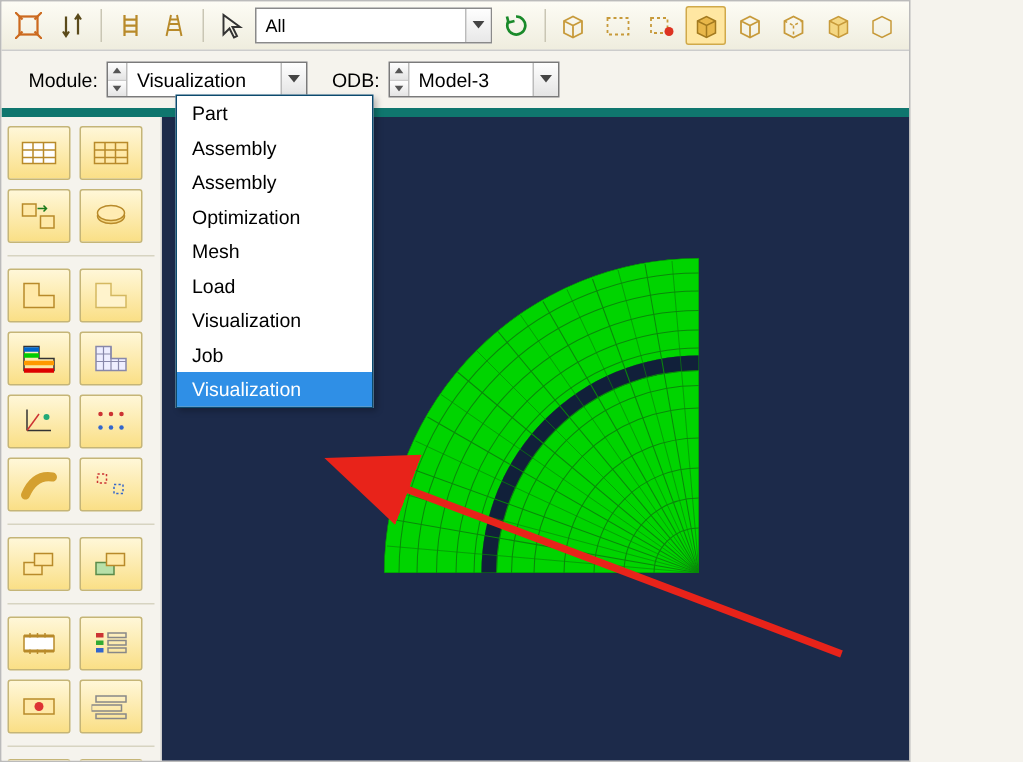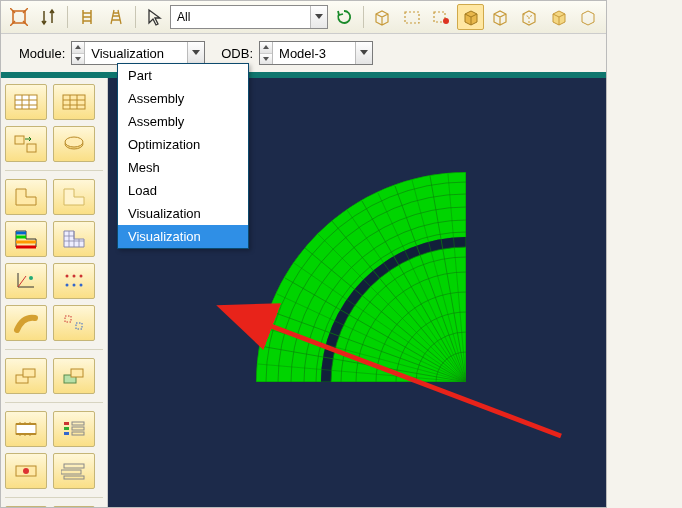--- a/index.html
+++ b/index.html
@@ -394,20 +394,21 @@
   </div>
 
   <div class="dropdown">
     <div class="item">Part</div>
     <div class="item">Assembly</div>
     <div class="item">Assembly</div>
     <div class="item">Optimization</div>
     <div class="item">Mesh</div>
     <div class="item">Load</div>
     <div class="item">Visualization</div>
+    <div class="item">Job</div>
     <div class="item sel">Visualization</div>
   </div>
 
   <svg class="arrow-ann" width="682" height="508">
     <defs>
       <marker id="ah" markerWidth="12" markerHeight="10" refX="2" refY="5" orient="auto">
         <path d="M0 0 L12 5 L0 10 Z" fill="#e8231a"></path>
       </marker>
     </defs>
     <line x1="560" y1="435" x2="262" y2="322" stroke="#e8231a" stroke-width="5" marker-end="url(#ah)"></line>

